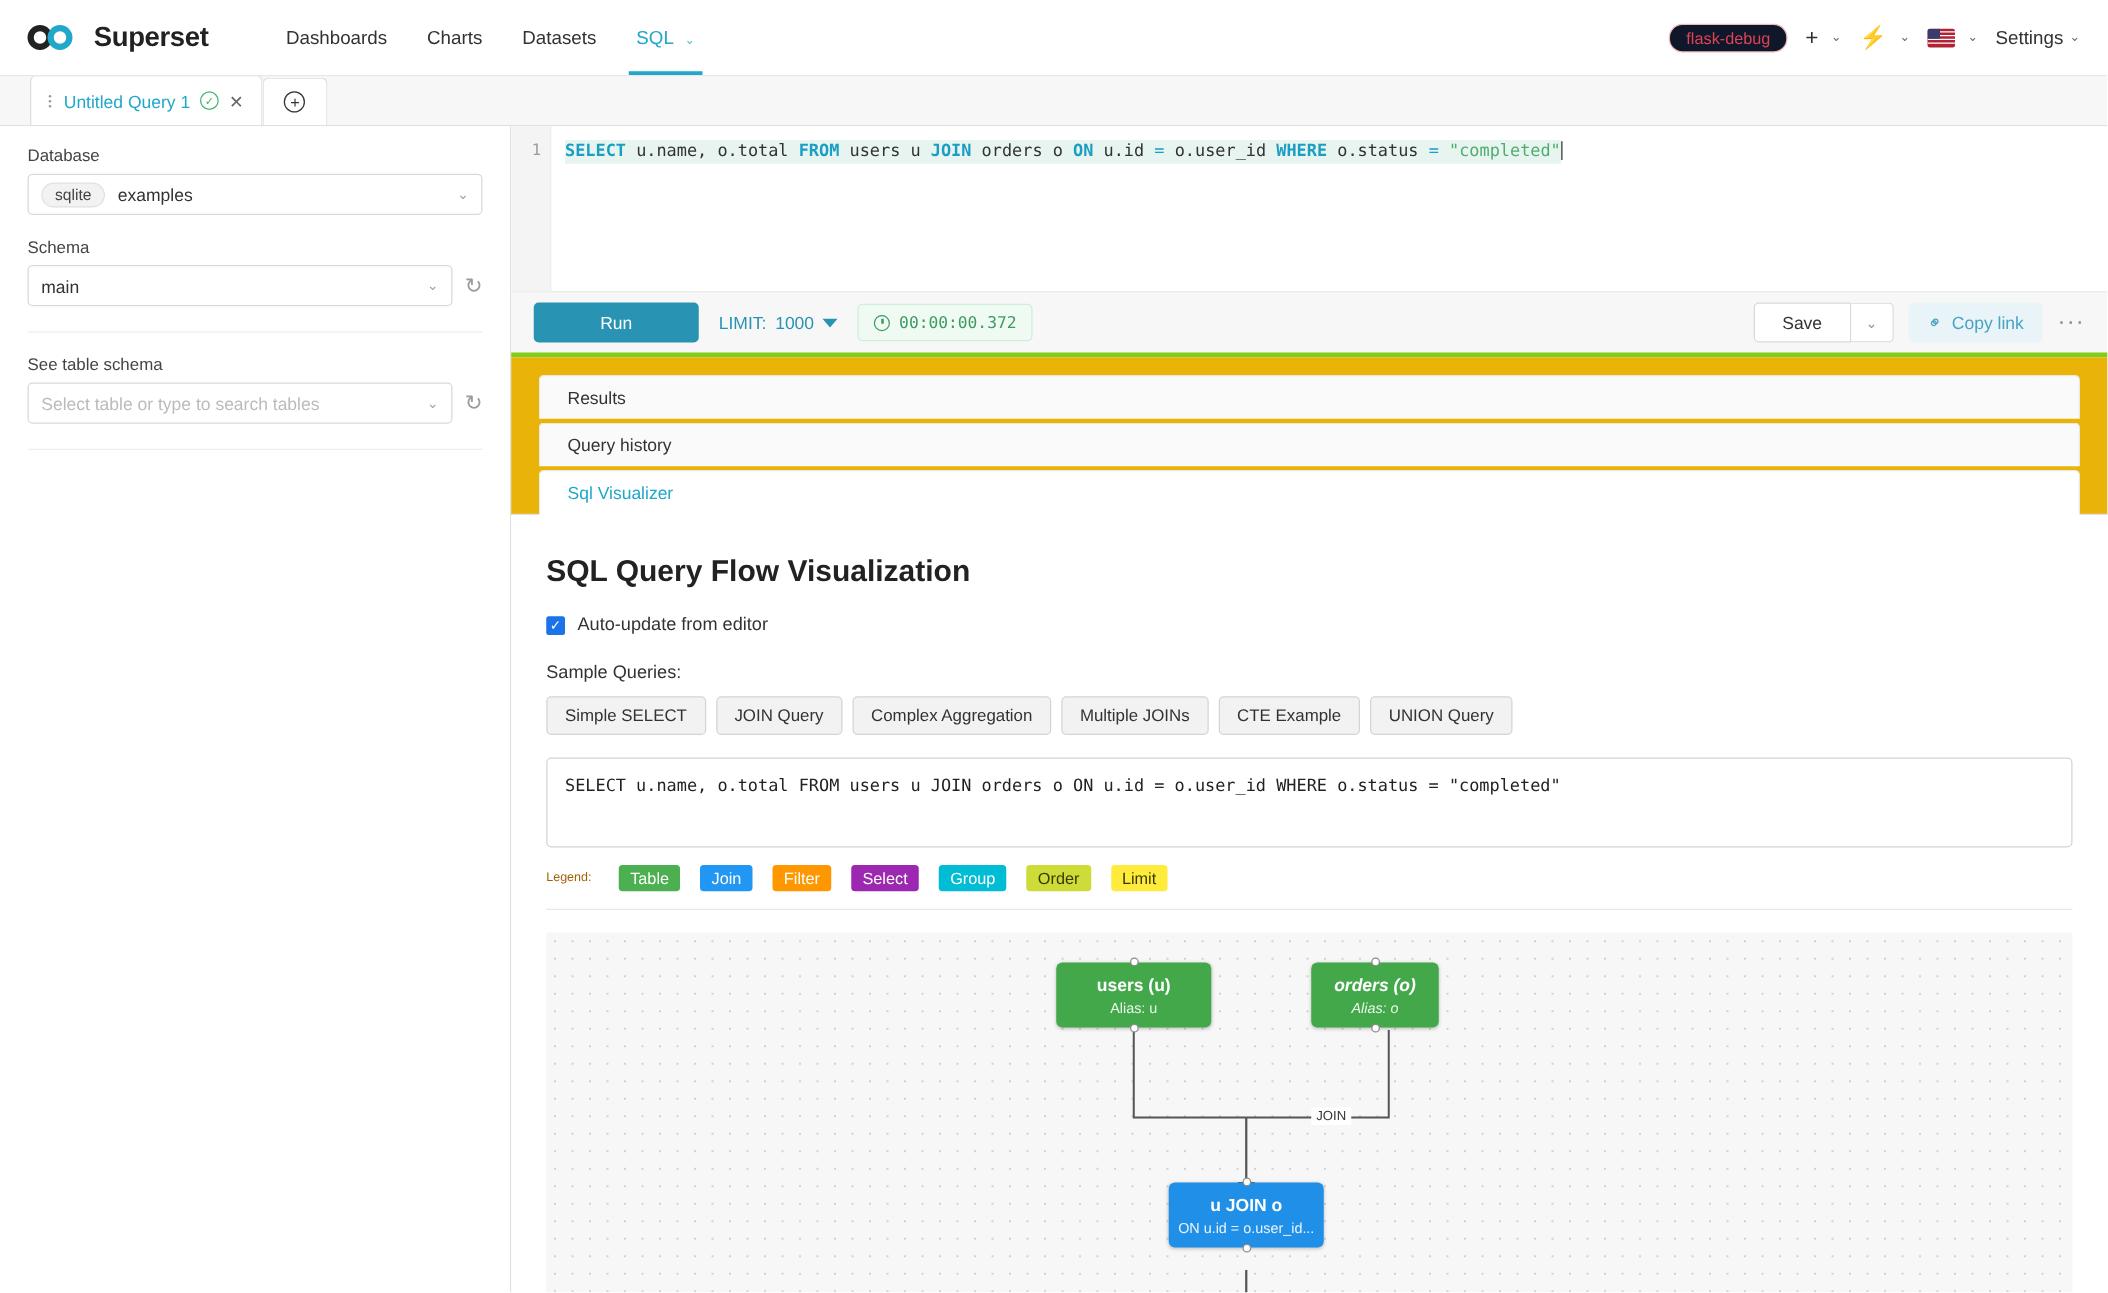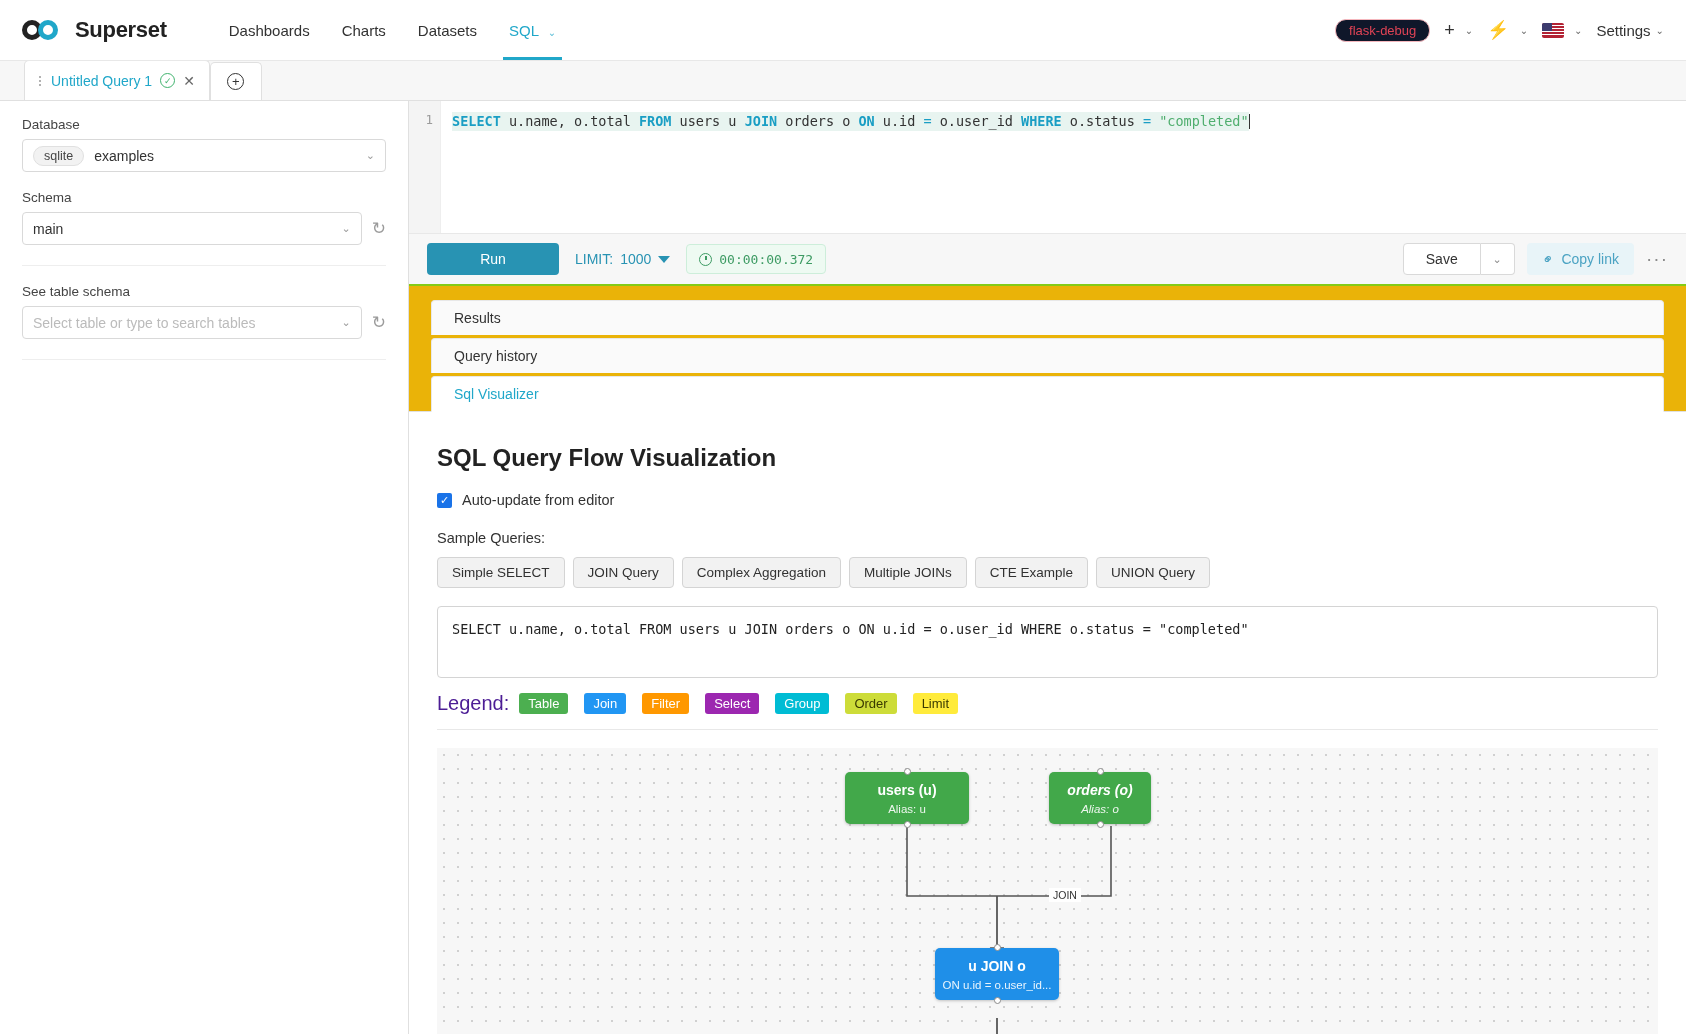--- a/index.html
+++ b/index.html
@@ -134,21 +134,21 @@
   .k { color:#1a9ec4; font-weight:bold; }
   .s { color:#4fae6e; }
   .op { color:#1a9ec4; }
   .cursor {
     display:inline-block; width:1px; height:15px; background:#333;
     vertical-align:-3px;
   }
 
   
   .toolbar {
-    height:52px; background:#f7f7f7; border-bottom:2px solid #84cc16;
+    height:52px; background:#f7f7f7; border-bottom:4px solid #84cc16;
     display:flex; align-items:center; padding:0 18px; gap:16px;
   }
   .run-btn {
     width:132px; height:32px; background:#2893b3; color:#fff;
     border:none; border-radius:4px; font-size:14px; cursor:pointer;
     font-family:inherit;
   }
   .limit-ctl {
     display:flex; align-items:center; gap:7px; font-size:14px;
     color:#2893b3; cursor:pointer;
@@ -228,21 +228,21 @@
   .sql-box {
     margin:0 6px 14px 6px; border:1px solid #d4d4d4; border-radius:4px;
     padding:12px 14px; font-family:"DejaVu Sans Mono", monospace;
     font-size:13.5px; color:#222; height:72px; resize:none; width:calc(100% - 12px);
     display:block; line-height:20px; background:#fff;
   }
   .legend-row {
     display:flex; align-items:center; gap:7px; margin:0 6px 0 6px;
     padding-bottom:14px; border-bottom:1px solid #e8e8e8;
   }
-  .legend-lbl { font-size:20px; color:#4c1d95; margin-right:3px; }
+  .legend-lbl { font-size:10px; color:#a16207; margin-right:15px; }
   .lg {
     color:#fff; font-size:13px; padding:3px 9px; border-radius:3px;
   }
   .lg.dark { color:#3a3a00; }
 
   
   .canvas {
     margin:18px 6px 0 6px; height:370px; position:relative;
     background-color:#f7f7f7;
     background-image:radial-gradient(#d0d0d0 1px, transparent 1px);

